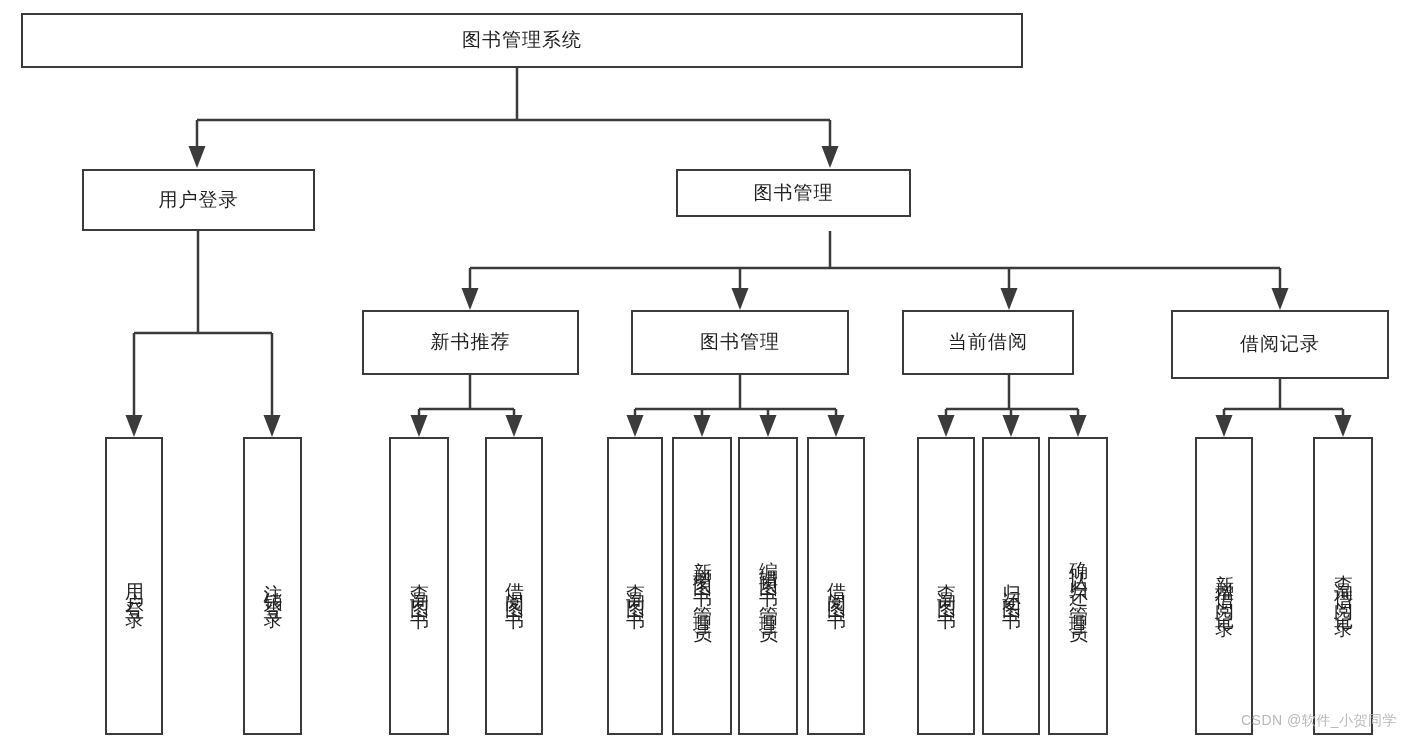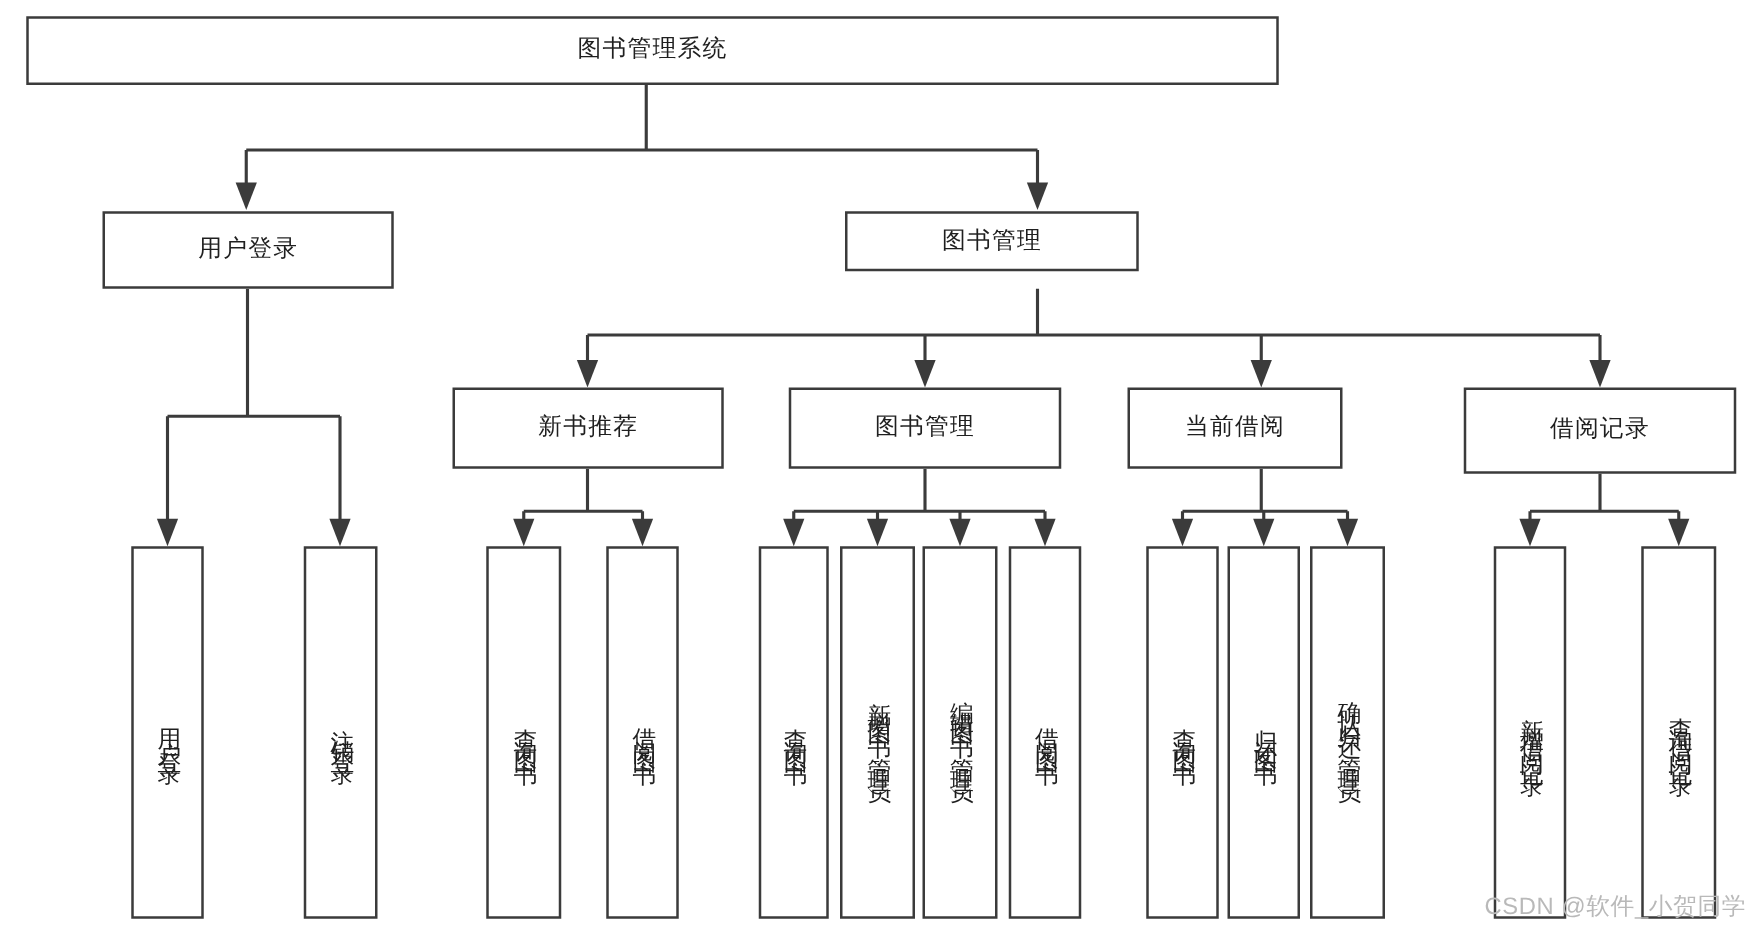--- a/index.html
+++ b/index.html
@@ -32,21 +32,21 @@
   }
   .vbox {
     writing-mode: vertical-rl;
     letter-spacing: 9px;
     line-height: 1.1;
   }
   .watermark {
     position: absolute;
     top: 712px;
     right: 8px;
-    font-size: 19px;
+    font-size: 14px;
     letter-spacing: 0.5px;
     color: #b9b9b9;
     z-index: 5;
     white-space: nowrap;
   }
 </style>
 </head>
 <body>
 
 <div class="stage">

